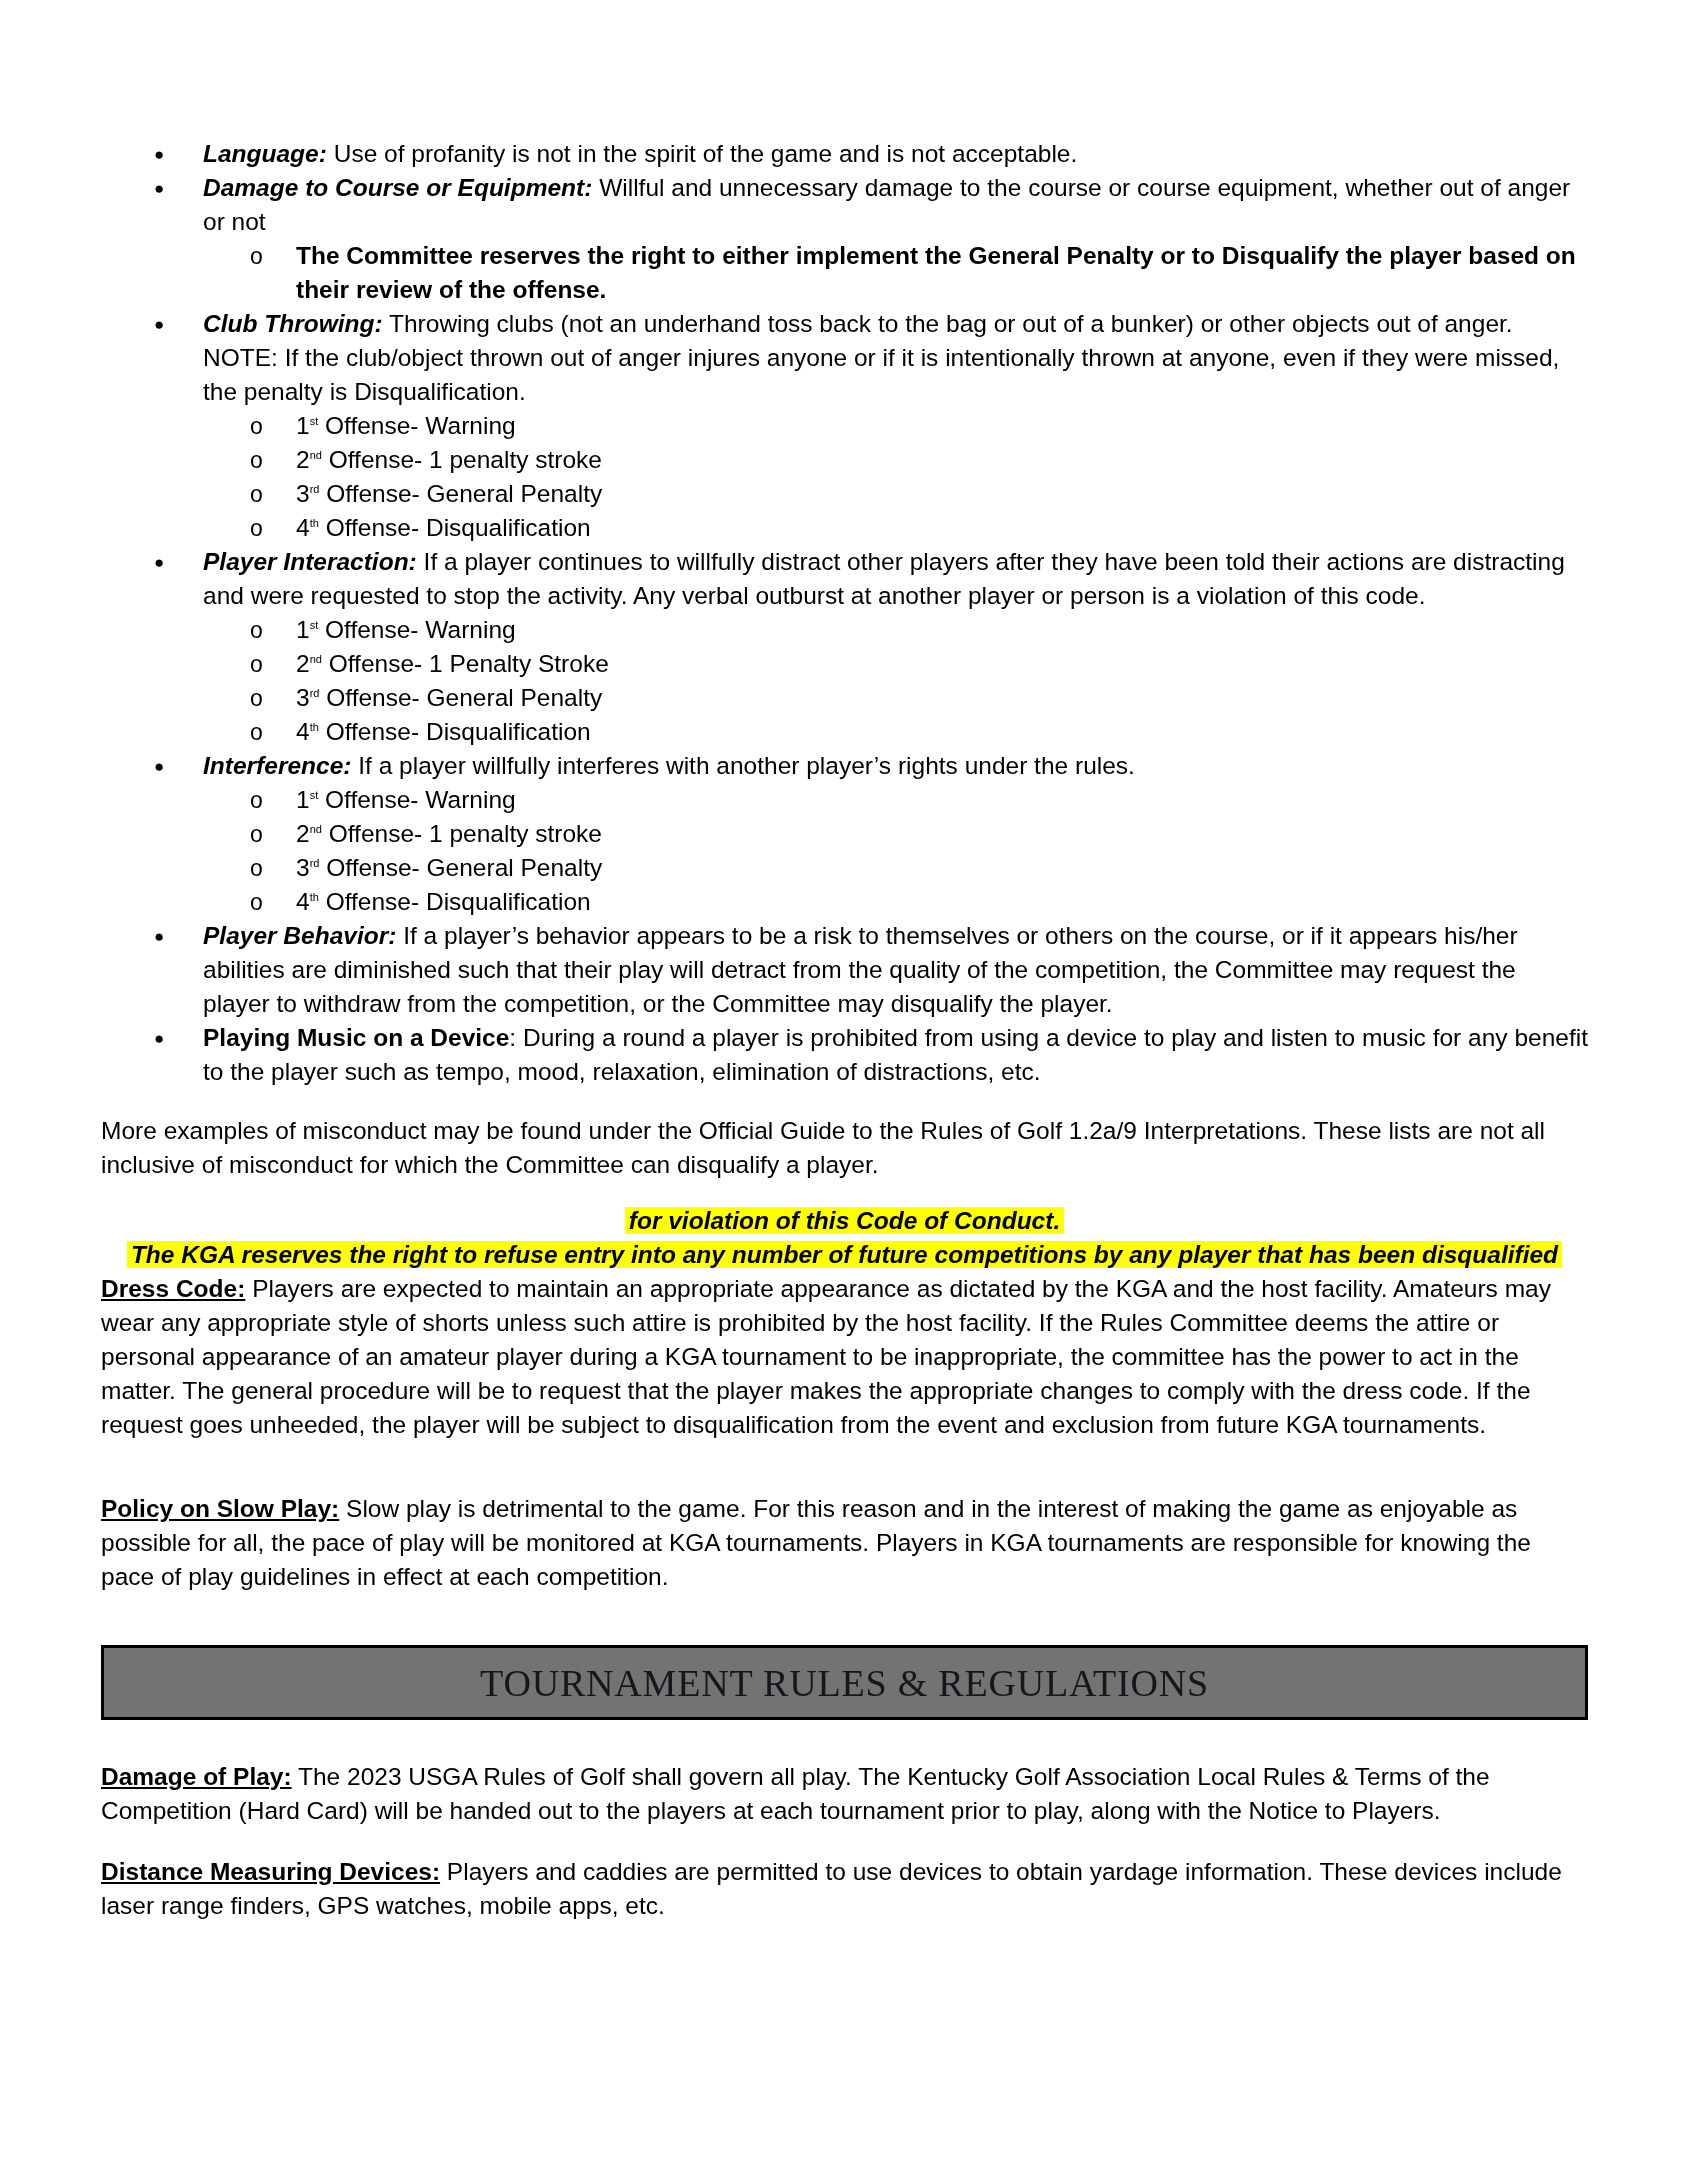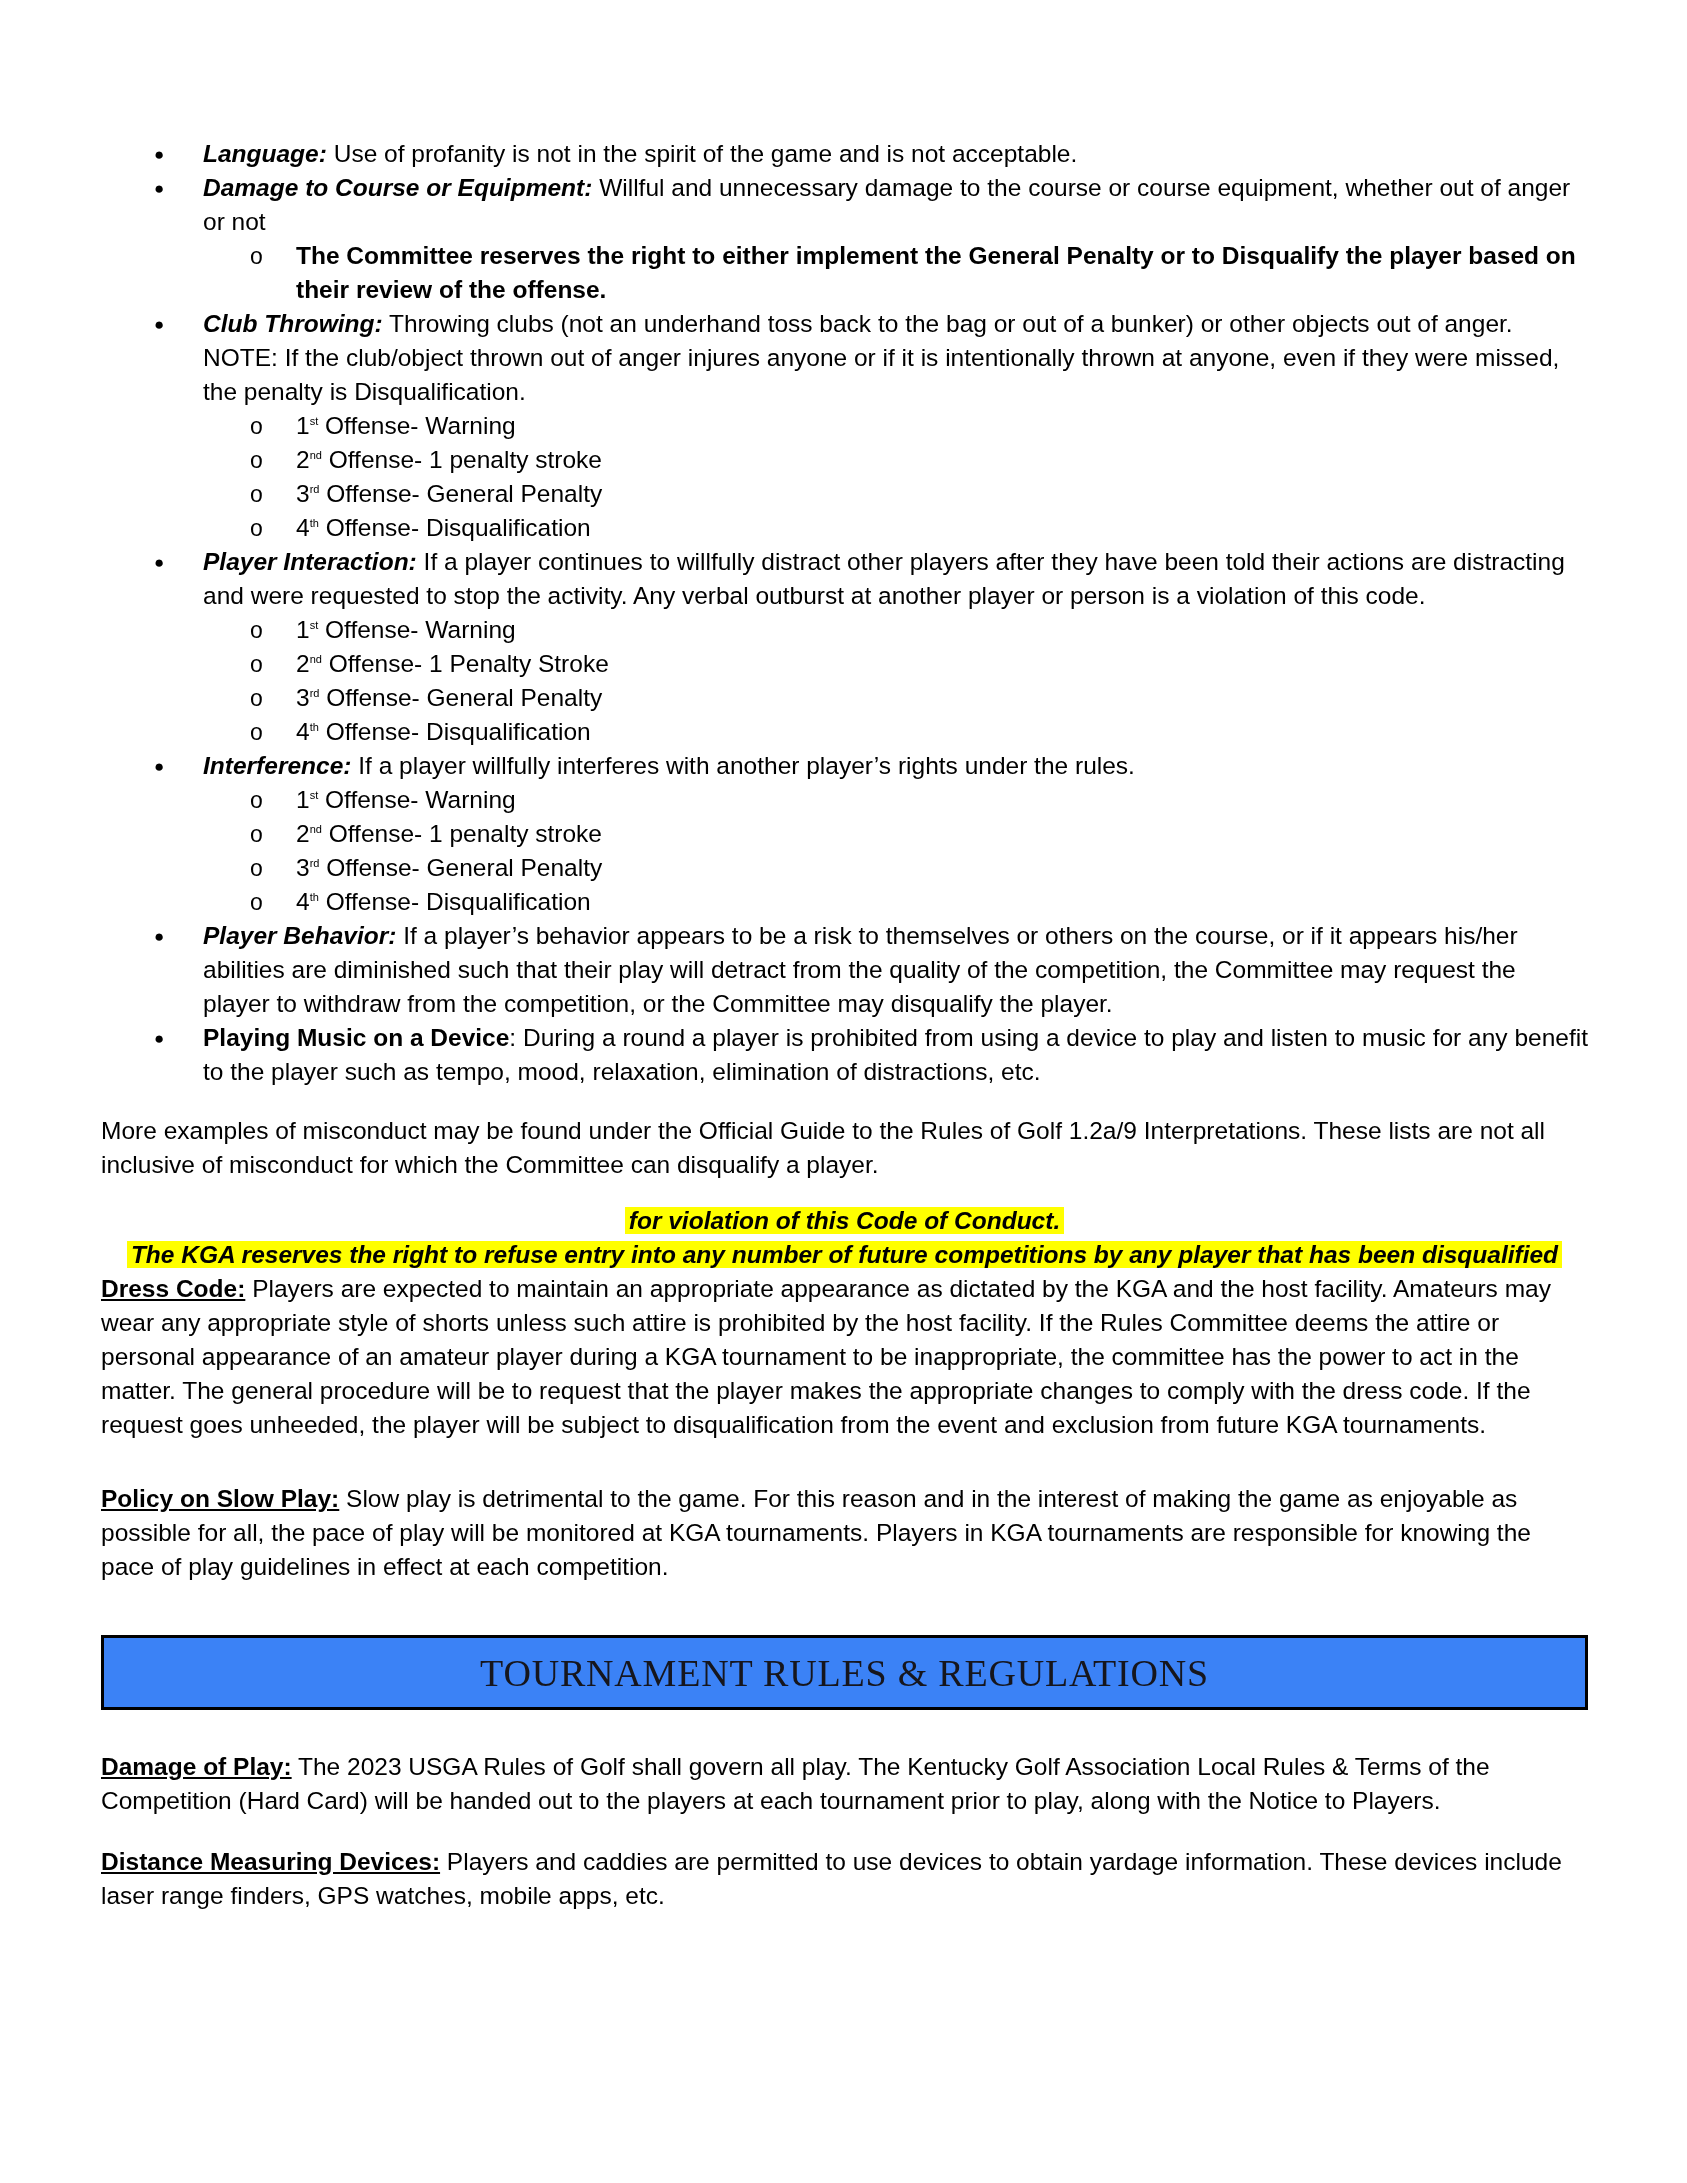--- a/index.html
+++ b/index.html
@@ -15,23 +15,23 @@
   .b2{position:relative;padding-left:195px;}
   .b2>.marker{position:absolute;left:149px;top:0;font-size:23px;}
   .lbl{font-weight:700;font-style:italic;}
   .lbl.plain{font-style:normal;}
   .boldrun{font-weight:700;}
   sup{font-size:11px;line-height:0;vertical-align:super;}
   .mt-more{margin-top:25px;}
   .kga{margin-top:22px;text-align:center;font-weight:700;font-style:italic;}
   .kga .hl{background:#ffff00;padding:0 4.2px;box-decoration-break:clone;}
   .mt-dress{}
-  .mt-slow{margin-top:40px;}
+  .mt-slow{margin-top:50px;}
   .lead{font-weight:700;text-decoration:underline;}
-  .banner{margin-top:51px;height:69px;border:3.4px solid #000;background:#3b82f6;
+  .banner{margin-top:51px;height:69px;border:3.4px solid #000;background:#737373;
           display:flex;align-items:center;justify-content:center;}
   .banner-title{font-family:"Liberation Serif",serif;font-size:38px;letter-spacing:0.8px;color:#16161d;}
   .mt-rules{margin-top:40px;}
   .mt-dmd{margin-top:27px;}
   .pagenum{margin-top:6.7px;text-align:right;font-weight:700;}
 </style>
 </head>
 <body>
 
 <div class="page">

